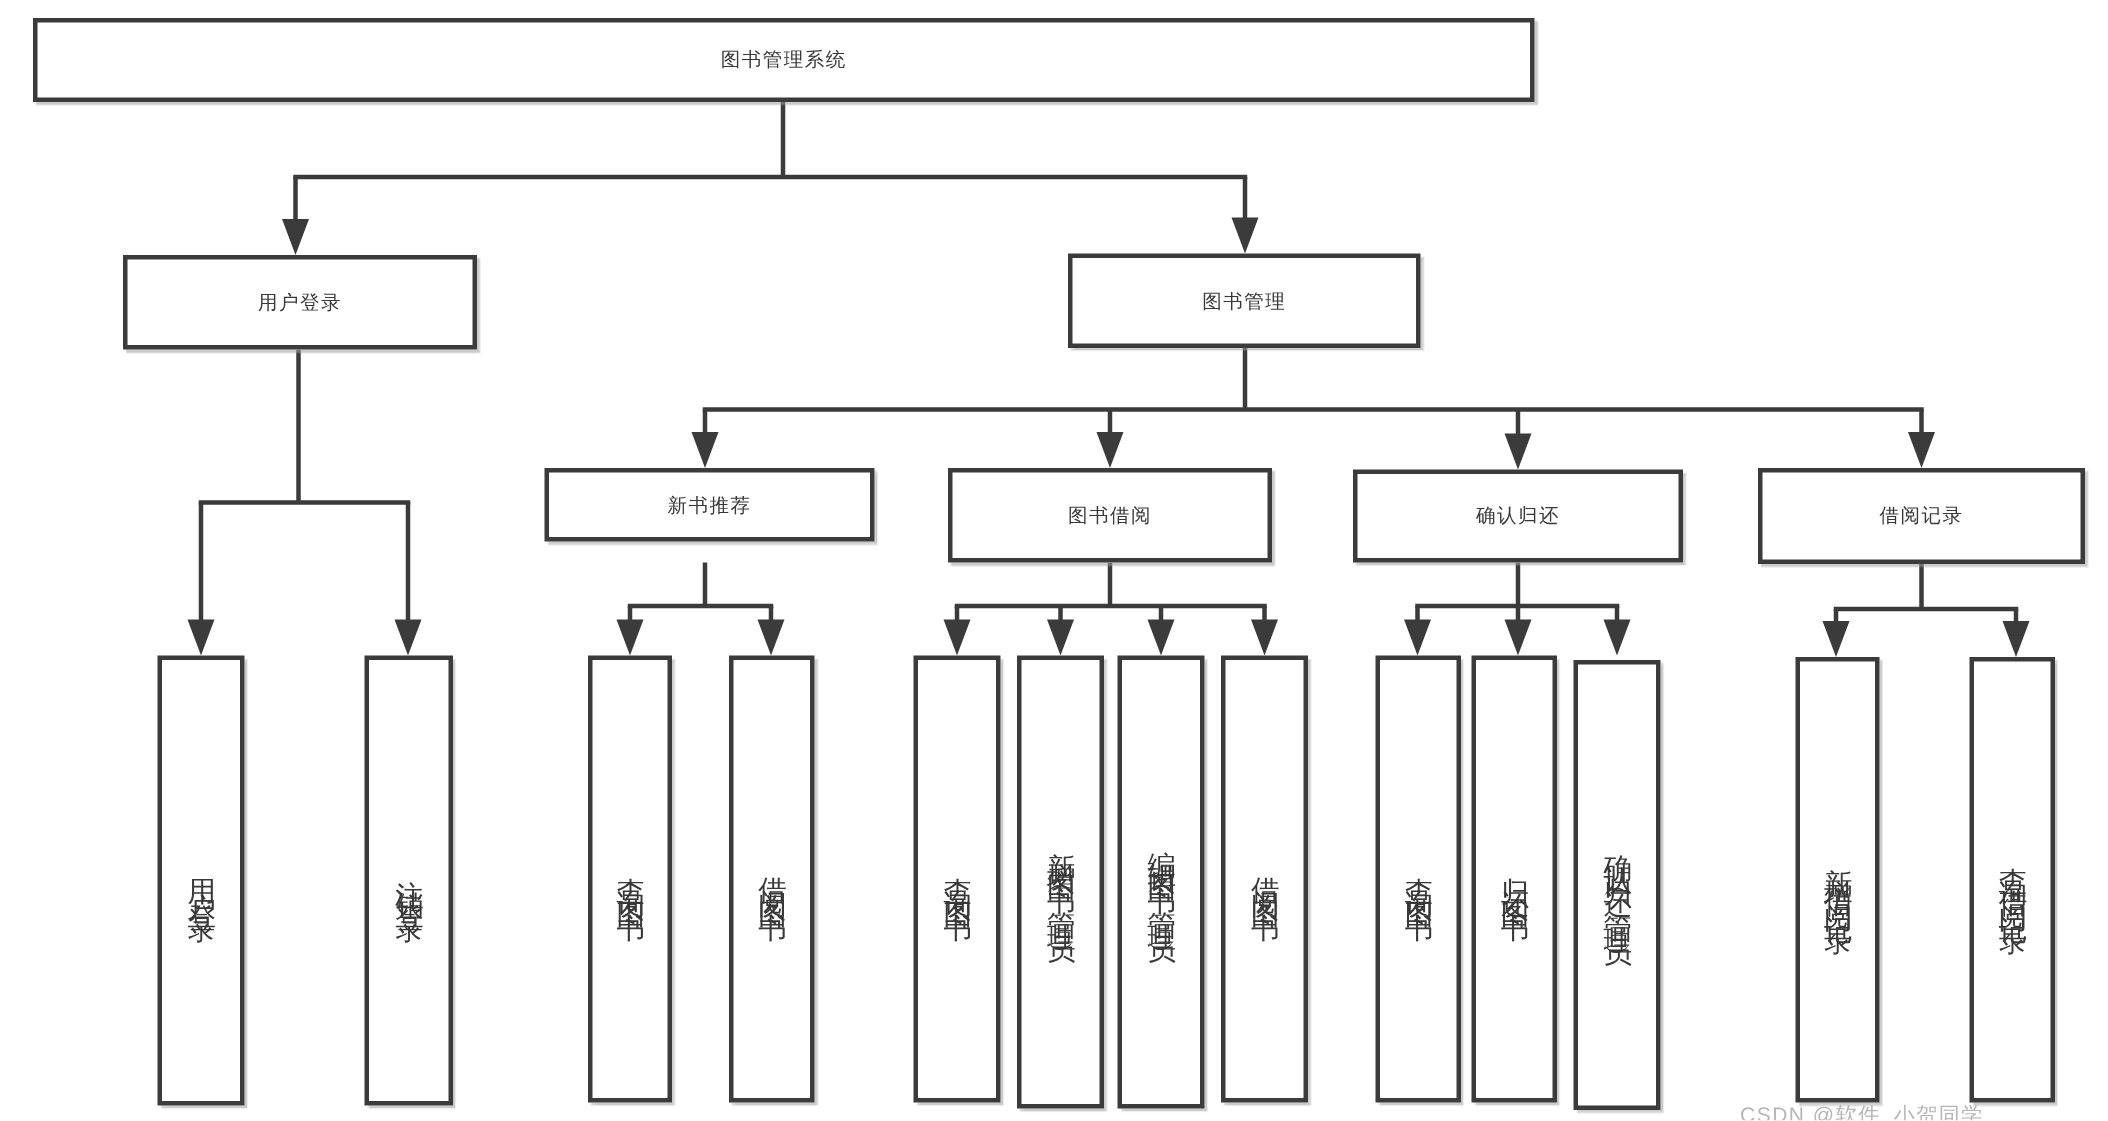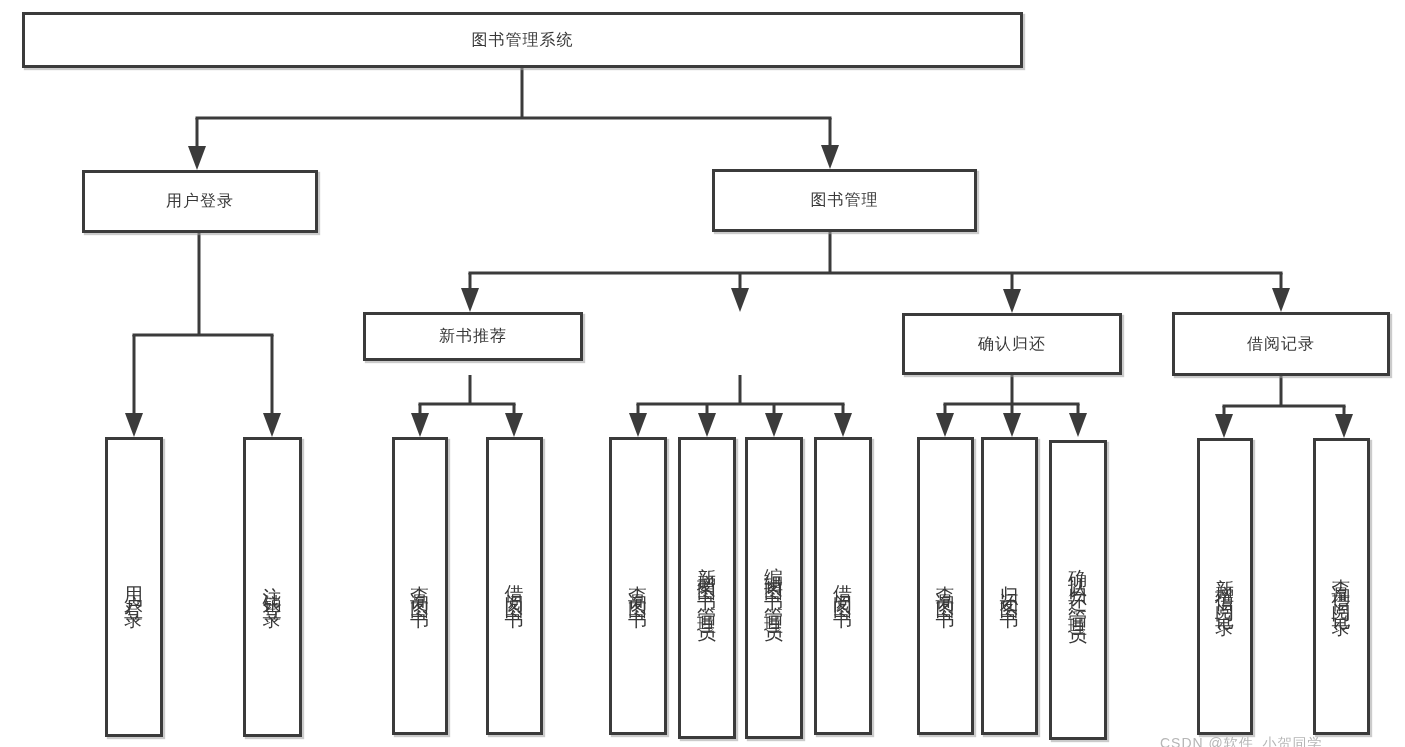--- a/index.html
+++ b/index.html
@@ -19,21 +19,21 @@
   .connectors{position:absolute;left:0;top:0;color:var(--line);}
   .box{
     position:absolute;
     box-sizing:border-box;
     border:3px solid var(--line);
     background:#fff;
     box-shadow:2px 2px 1px rgba(160,160,160,0.55);
     display:flex;align-items:center;justify-content:center;
     color:var(--text);
   }
-  .hbox{font-size:16px;letter-spacing:1px;}
+  .hbox{font-size:13px;letter-spacing:1px;}
   .vbox span{
     writing-mode:vertical-rl;
     text-orientation:mixed;
     font-size:19px;
     line-height:1;
     letter-spacing:8px;
     white-space:nowrap;
   }
   .watermark{
     position:absolute;
@@ -128,27 +128,30 @@
     </g>
   </svg>
 
   <div class="box hbox" style="left:22px;top:12px;width:1001px;height:56px;">
     <span>图书管理系统</span>
   </div>
 
   <div class="box hbox" style="left:82px;top:170px;width:236px;height:63px;">
     <span>用户登录</span>
   </div>
-  <div class="box hbox" style="left:712px;top:169px;width:265px;height:63px;">
+  <div class="box hbox" style="left:712px;top:169px;width:235px;height:63px;">
     <span>图书管理</span>
   </div>
 
   <div class="box hbox" style="left:363px;top:312px;width:220px;height:49px;">
     <span>新书推荐</span>
   </div>
+  <div class="box hbox" style="left:632px;top:312px;width:216px;height:63px;">
+    <span>图书借阅</span>
+  </div>
   <div class="box hbox" style="left:902px;top:313px;width:220px;height:62px;">
     <span>确认归还</span>
   </div>
   <div class="box hbox" style="left:1172px;top:312px;width:218px;height:64px;">
     <span>借阅记录</span>
   </div>
 
   <div class="box vbox" style="left:105px;top:437px;width:58px;height:300px;">
     <span>用户登录</span>
   </div>

